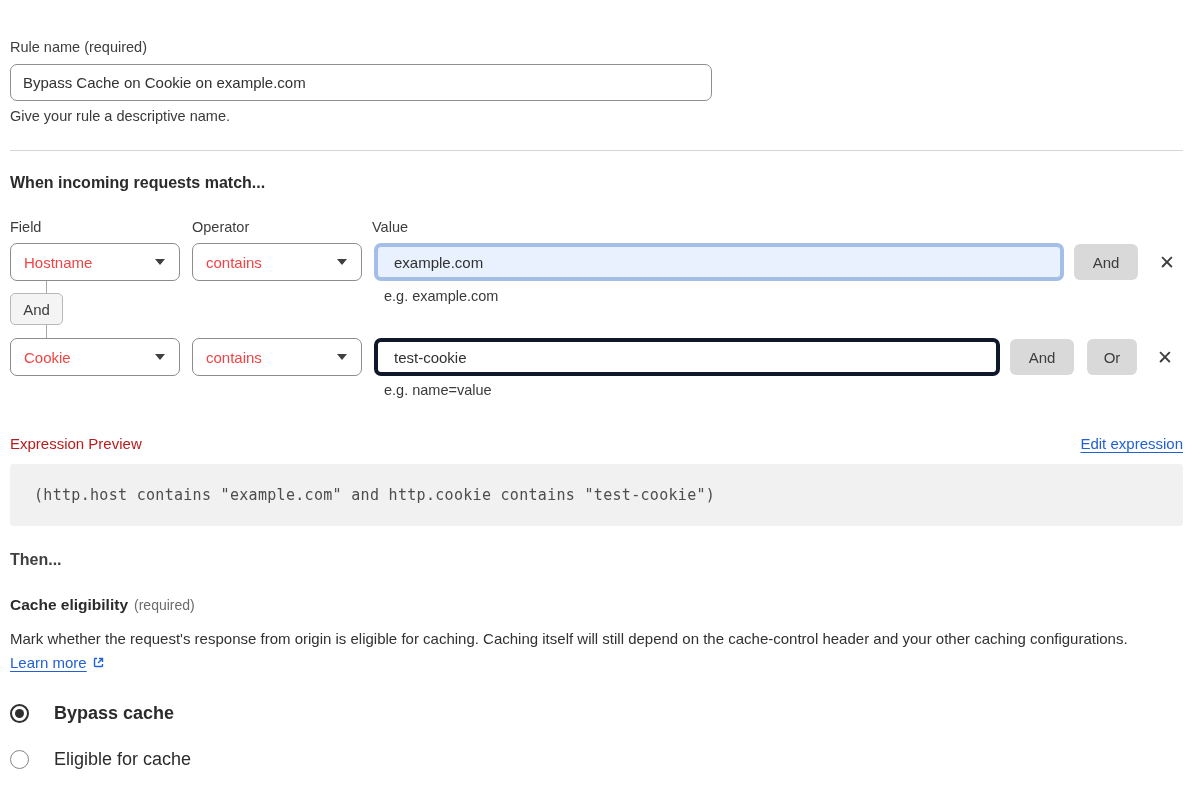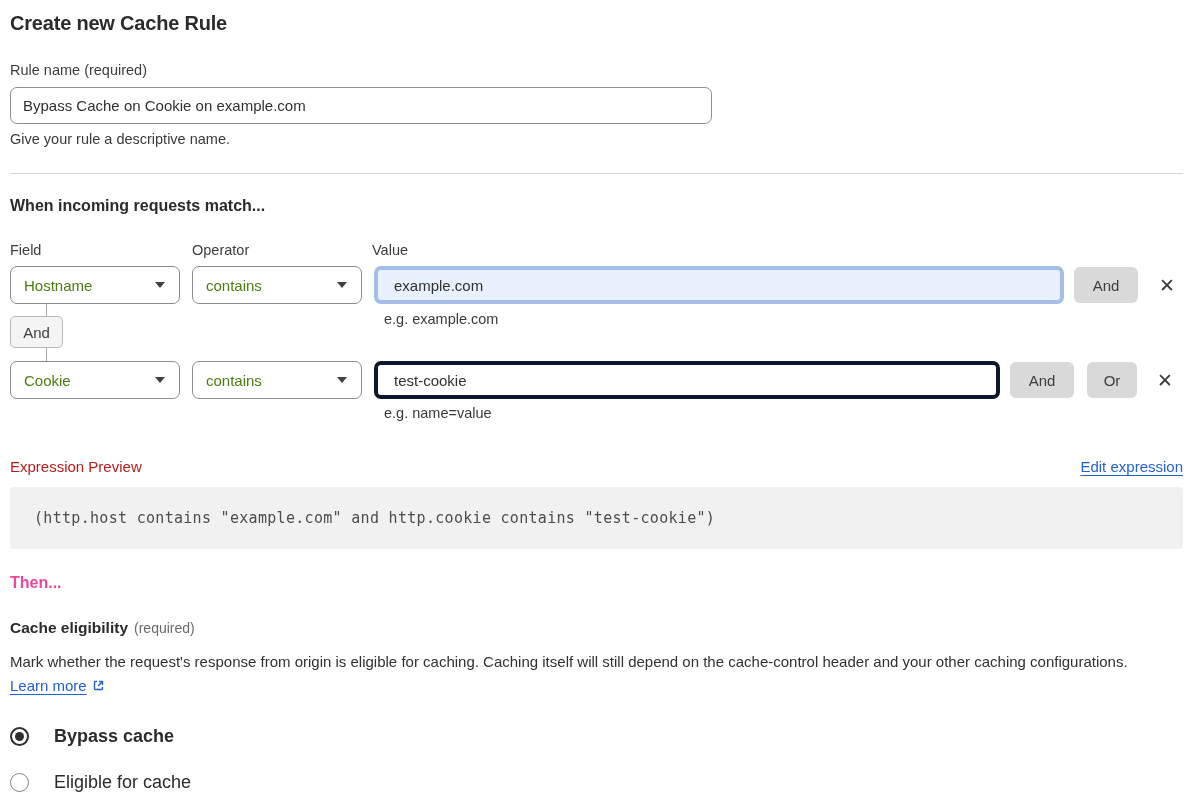--- a/index.html
+++ b/index.html
@@ -53,21 +53,21 @@
     height: 38px;
     border: 1px solid #8c8c8c;
     border-radius: 7px;
     background: #ffffff;
     display: flex;
     align-items: center;
     justify-content: space-between;
     padding: 0 14px 0 13px;
     margin-right: 12px;
     cursor: pointer;
-    color: #4d7c0f;
+    color: #ef4444;
   }
   .caret {
     width: 0; height: 0;
     border-left: 5px solid transparent;
     border-right: 5px solid transparent;
     border-top: 6px solid #3f3f3f;
   }
   .value-input {
     height: 38px;
     border: 4px solid #0f172a;
@@ -143,21 +143,21 @@
     align-items: center;
     padding-left: 24px;
   }
   .code-text {
     font-family: "DejaVu Sans Mono", "Liberation Mono", monospace;
     font-size: 15px;
     color: #4d4d4d;
     letter-spacing: 0.3px;
   }
 
-  .then-heading { margin-top: 25px; font-size: 16px; font-weight: bold; color: #ec4899; }
+  .then-heading { margin-top: 25px; font-size: 16px; font-weight: bold; color: #404040; }
 
   .eligibility-heading { margin-top: 27px; font-size: 15.5px; color: #2b2b2b; }
   .eligibility-heading .bold { font-weight: bold; }
   .required-note { font-size: 14px; color: #6b6b6b; font-weight: normal; margin-left: 6px; }
 
   .description { margin-top: 13px; font-size: 15px; line-height: 24px; color: #313131; max-width: 1160px; }
   .ext-link-icon { display: inline-block; vertical-align: -2px; margin-left: 4px; }
 
   
   .radio-option { display: flex; align-items: center; margin-top: 26px; cursor: pointer; }
@@ -172,21 +172,20 @@
   .radio-circle.unchecked { border: 1.5px solid #858585; }
   .radio-dot { width: 9px; height: 9px; border-radius: 50%; background: #2e2e2e; }
   .radio-label { margin-left: 25px; font-size: 18px; color: #2b2b2b; }
   .radio-label.bold { font-weight: bold; }
 </style>
 </head>
 <body>
 
 <div class="page">
 
-  <h1 class="page-title">Create new Cache Rule</h1>
 
   <div class="field-label">Rule name (required)</div>
   <input class="rule-name-input" type="text" value="Bypass Cache on Cookie on example.com" style="">
   <div class="help-text">Give your rule a descriptive name.</div>
 
   <hr class="divider">
 
   <div class="section-heading">When incoming requests match...</div>
 
   <div class="col-labels">

